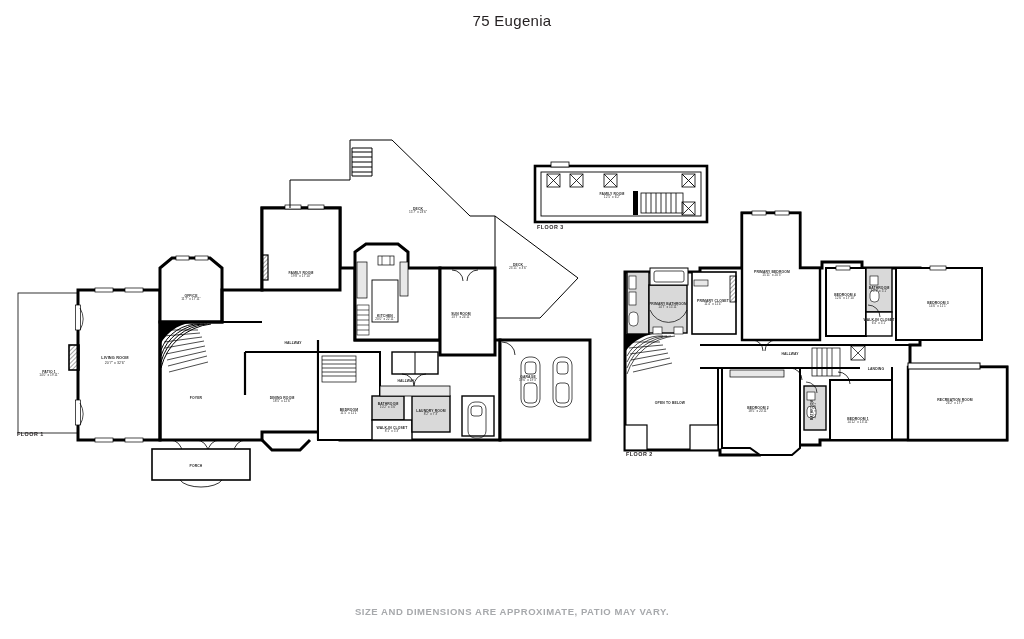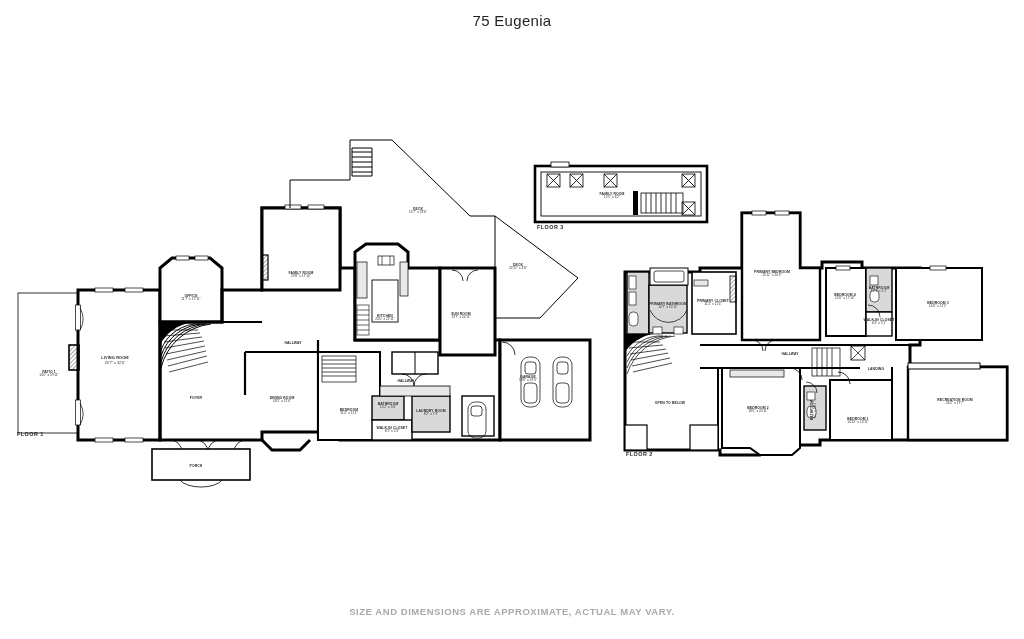--- a/index.html
+++ b/index.html
@@ -598,15 +598,15 @@
 
     <div class="room-label" style="left:955px; top:402px;">
       <span class="rname">RECREATION ROOM</span>
       <span class="rdim">26'2" x 17'7"</span>
     </div>
 
     <div class="floor-tag" style="left:626px; top:451px;">FLOOR 2</div>
 
   </div>
 
-  <div id="disclaimer">SIZE AND DIMENSIONS ARE APPROXIMATE, ACTUAL MAY VARY.</div>
+  <div id="disclaimer">SIZE AND DIMENSIONS ARE APPROXIMATE, PATIO MAY VARY.</div>
 
 </div>
 
 </body></html>

